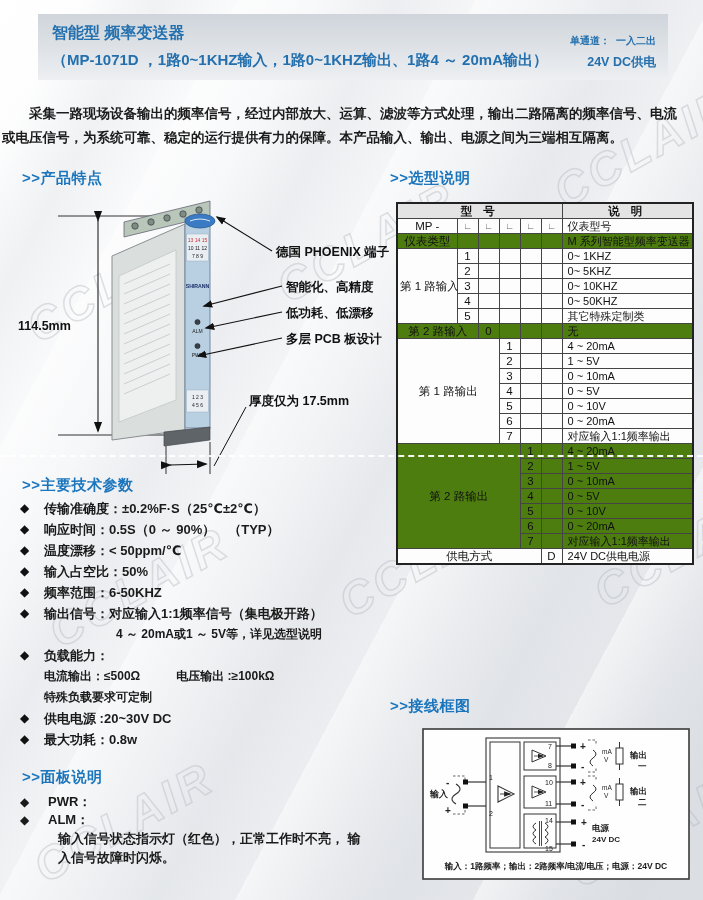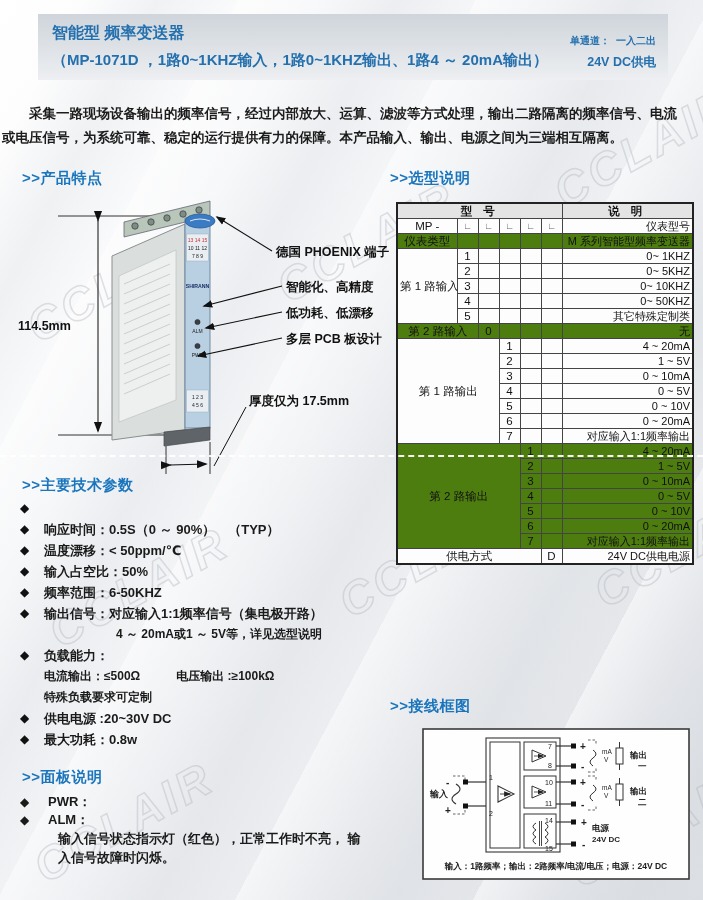--- a/index.html
+++ b/index.html
@@ -39,21 +39,21 @@
     font-size:11.5px; color:#111; background:#fdfdfd;
   }
   table.sel col.c0 { width:60px; } table.sel col.cn { width:21px; } table.sel col.c6 { width:131px; }
   table.sel td, table.sel th {
     border:1px solid #444; height:14.2px; line-height:12px;
     padding:1px 2px; text-align:center; font-weight:normal; white-space:nowrap; overflow:hidden;
   }
   table.sel { border:2px solid #222; }
   table.sel th { background:#e4e4e4; font-weight:bold; letter-spacing:4px; }
   table.sel td.lab  { text-align:center; }
-  table.sel td.desc { text-align:right; padding-left:5px; font-size:11px; }
+  table.sel td.desc { text-align:left; padding-left:5px; font-size:11px; }
   table.sel tr.shade td { background:#4d7c0f; }
   table.sel td.mark { color:#666; font-size:9px; }
   
   .list { position:absolute; left:20px; top:500px; width:372px; }
   .li { display:flex; margin-bottom:4px; }
   .li .dia { width:24px; font-size:12px; color:#111; line-height:17px; flex:none; }
   .li .tx  { font-size:13px; line-height:17px; color:#1a1a1a; font-weight:bold; }
   .sub  { margin-left:24px; font-size:12px; line-height:17px; color:#1a1a1a; font-weight:bold; margin-bottom:4px; }
   .sub.ind { margin-left:96px; }
   
@@ -338,20 +338,21 @@
       <td class="desc">24V DC供电电源</td>
     </tr>
   </tbody>
     </table>
 
   <div class="pbreak"></div>
 
   <div class="list">
     <div class="li">
       <span class="dia">◆</span>
+      <span class="tx">传输准确度：±0.2%F·S（25℃±2℃）</span>
       </div>
     <div class="li">
       <span class="dia">◆</span>
       <span class="tx">响应时间：0.5S（0 ～ 90%）　（TYP）</span>
       </div>
     <div class="li">
       <span class="dia">◆</span>
       <span class="tx">温度漂移：&lt; 50ppm/℃</span>
       </div>
     <div class="li">

